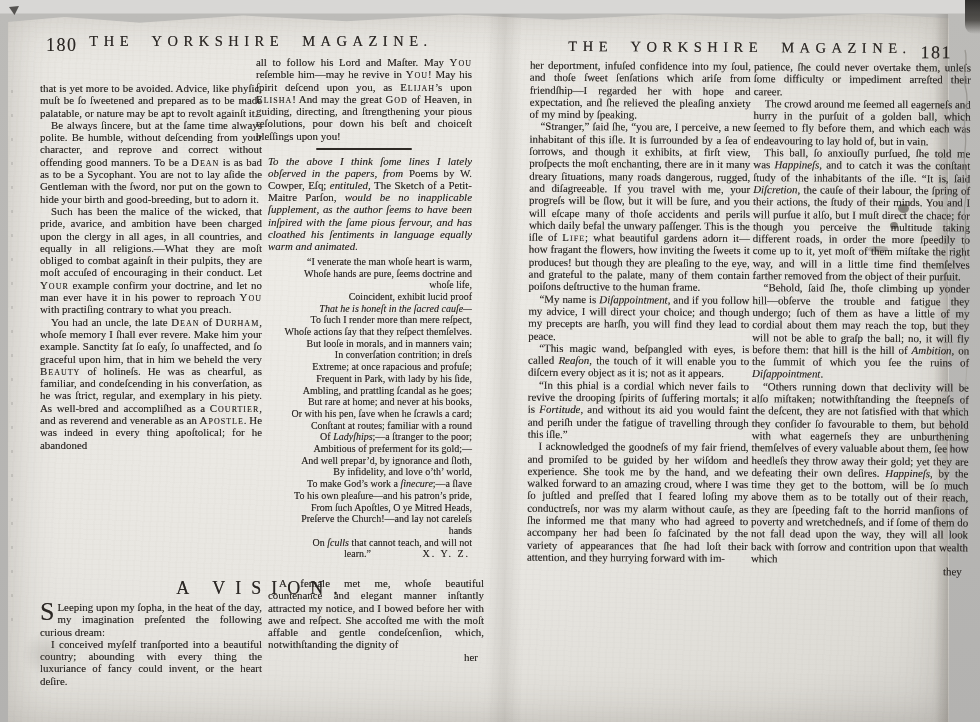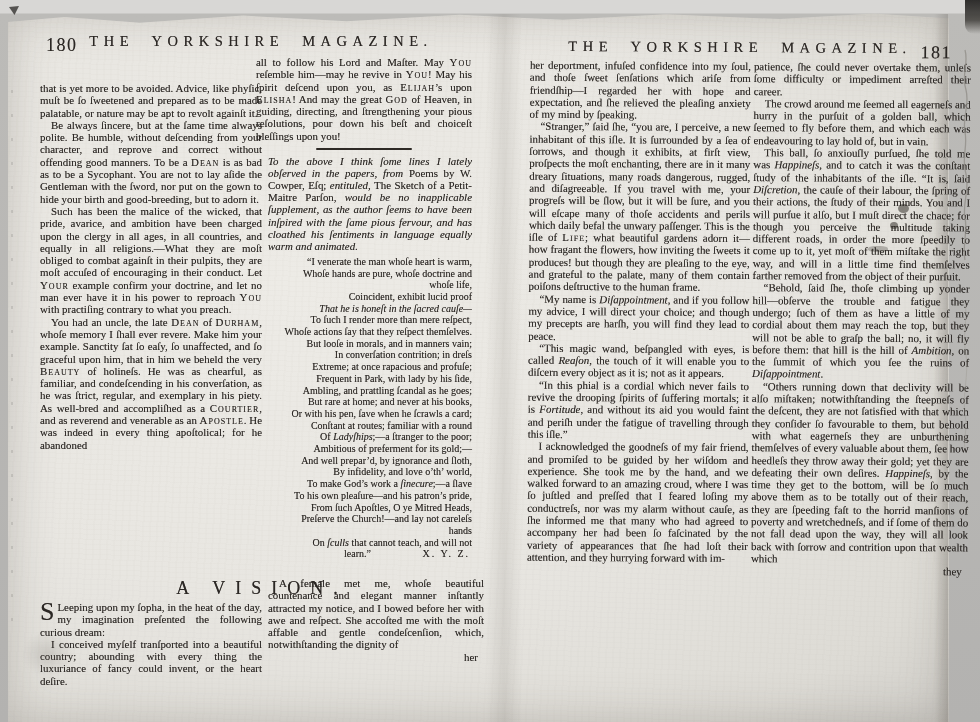--- a/index.html
+++ b/index.html
@@ -108,21 +108,21 @@
   <div class="col" id="l-col2">
     <div>
         <p class="noind">all to follow his Lord and Maſter. May <span class="sc">You</span> reſemble him—may he revive in <span class="sc">You</span>! May his ſpirit deſcend upon you, as <span class="sc">Elijah</span>’s upon <span class="sc">Eliſha</span>! And may the great <span class="sc">God</span> of Heaven, in guiding, directing, and ſtrengthening your pious reſolutions, pour down his beſt and choiceſt bleſſings upon you!</p>
       </div>
     <div class="rule"></div>
     <div class="italic-note">
         <p class="noind">To the above I think ſome lines I lately obſerved in the papers, from <em>Poems by W. Cowper, Eſq;</em> entituled, <em>The Sketch of a Petit-Maitre Parſon,</em> would be no inapplicable ſupplement, as the author ſeems to have been inſpired with the ſame pious fervour, and has cloathed his ſentiments in language equally warm and animated.</p>
       </div>
     <div class="poem">
         <div>“I venerate the man whoſe heart is warm,</div>
-        <div>Whoſe hands are pure, whoſe doctrine and</div>
+        <div>Whoſe hands are pure, ſeems doctrine and</div>
         <div class="cont">whoſe life,</div>
         <div>Coincident, exhibit lucid proof</div>
         <div><em>That he is honeſt in the ſacred cauſe—</em></div>
         <div>To ſuch I render more than mere reſpect,</div>
         <div>Whoſe actions ſay that they reſpect themſelves.</div>
         <div>But looſe in morals, and in manners vain;</div>
         <div>In converſation contrition; in dreſs</div>
         <div>Extreme; at once rapacious and profuſe;</div>
         <div>Frequent in Park, with lady by his ſide,</div>
         <div>Ambling, and prattling ſcandal as he goes;</div>

